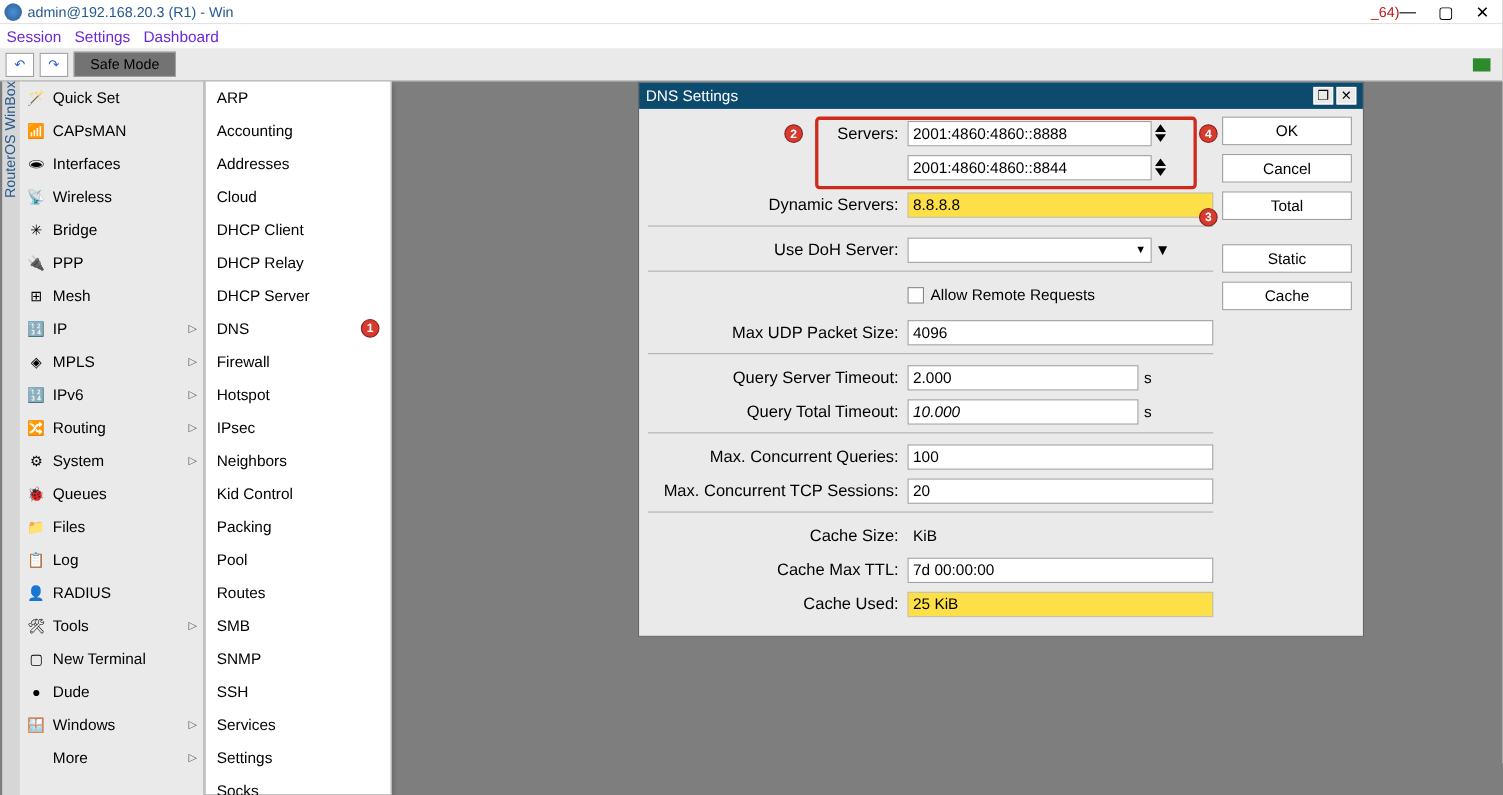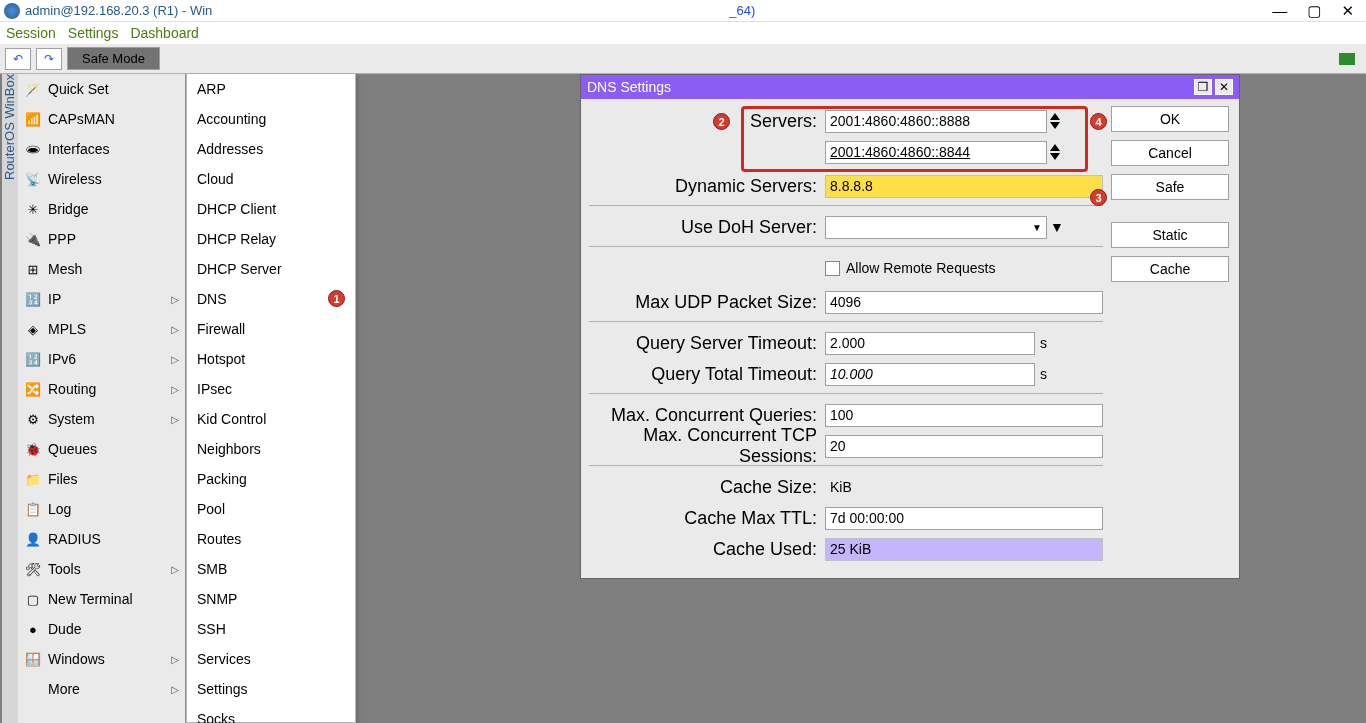--- a/index.html
+++ b/index.html
@@ -1,25 +1,25 @@
 <!DOCTYPE html>
 <html><head>
 <meta charset="utf-8">
 <style>
 * { box-sizing: border-box; margin: 0; padding: 0; font-family: Arial, sans-serif; font-size: 14px; }
 body { width: 1366px; height: 723px; background: #f0f0f0; overflow: hidden; position: relative; }
 
 .titlebar { height: 22px; background: #fff; display: flex; align-items: center; padding: 4px 4px; border-bottom: 1px solid #e0e0e0; }
 .titlebar .appicon { width: 16px; height: 16px; background: radial-gradient(circle,#4a90d9,#2d5a8a); border-radius: 50%; margin-right: 5px;}
 .titlebar .title { color: #265a8e; font-size: 13px; flex: 0 0 auto; }
-.titlebar .arch { flex: 1; text-align: center; color: #1d4ed8; font-size: 13px;}
+.titlebar .arch { flex: 1; text-align: right; color: #b91c1c; font-size: 13px;}
 .winbtn { display:flex; gap: 20px; margin-right: 8px; }
 .winbtn span { font-size: 15px; cursor: pointer; }
 
-.menubar { height: 22px; background: #fff; display: flex; align-items: center; padding: 0 6px; gap: 12px; color: #4d7c0f; font-size: 13px;}
+.menubar { height: 22px; background: #fff; display: flex; align-items: center; padding: 0 6px; gap: 12px; color: #6d28d9; font-size: 13px;}
 .menubar span { cursor: pointer; }
 
 .toolbar { height: 30px; background: #eaeaea; border-bottom: 1px solid #b0b0b0; display: flex; align-items: center; padding: 0 5px; gap: 5px;}
 .tbtn { width: 26px; height: 22px; background: #fff; border: 1px solid #a0a0a0; display: flex; align-items: center; justify-content: center; font-size: 12px; cursor: pointer;}
 .safemode { padding: 3px 14px; background: #737373; border: 1px solid #a0a0a0; font-size: 13px; cursor: pointer;}
 .statusled { width: 16px; height: 12px; background: #2d8a2d; margin-left: auto; margin-right: 6px;}
 
 .workarea { position: relative; height: calc(100% - 74px); background: #7e7e7e; }
 
 
@@ -30,31 +30,31 @@
 .sb-item .arrow { margin-left: auto; color: #555; font-size: 10px;}
 .sb-item.more .ico { visibility: hidden;}
 
 
 .flyout { position: absolute; left: 186px; top: 0; width: 170px; background: #fff; border: 1px solid #b5b5b5; border-top: none; box-shadow: 2px 2px 4px rgba(0,0,0,0.15); max-height: 100%; }
 .fy-item { height: 30px; display: flex; align-items: center; padding: 0 10px; cursor: pointer; font-size: 14px; position: relative;}
 .badge { position: absolute; width: 17px; height: 17px; border-radius: 50%; background: #d63b2e; color: #fff; font-size: 11px; font-weight: bold; display: flex; align-items: center; justify-content: center; border:1px solid #8a2020;}
 
 
 .dns { position: absolute; left: 580px; top: 0; width: 660px; background: #eaeaea; border: 1px solid #666;}
-.dns-title { height: 24px; background: #8b5cf6; color: #fff; display: flex; align-items: center; padding: 0 6px; justify-content: space-between;}
+.dns-title { height: 24px; background: #0c4a6e; color: #fff; display: flex; align-items: center; padding: 0 6px; justify-content: space-between;}
 .dns-title .btns { display: flex; gap: 3px;}
 .dns-title .btns span { width: 18px; height: 16px; background: #eaeaea; color: #000; display: flex; align-items:center; justify-content:center; font-size: 12px; cursor: pointer; border: 1px solid #fff;}
 .dns-body { display: flex; padding: 4px 0 10px 0;}
 .formcol { flex: 1; padding: 3px 8px 0 8px;}
 .btncol { width: 128px; padding: 3px 10px 0 0; display: flex; flex-direction: column; gap: 8px;}
 .btncol button { height: 26px; background: #fff; border: 1px solid #a0a0a0; cursor: pointer; font-size: 14px;}
 
 .row { display: flex; align-items: center; height: 30px; margin-bottom: 4px;}
 .row.compact { margin-bottom: 1px;}
-.row label { width: 236px; text-align: right; padding-right: 8px; font-size: 18px; color: #000;}
+.row label { width: 236px; text-align: right; padding-right: 8px; font-size: 15px; color: #000;}
 .row input[type=text] { flex: 1; height: 23px; border: 1px solid #a0a0a0; padding: 0 4px; background: #fff; font-size: 14px;}
 .row .unit { width: 30px; padding-left: 5px; font-size: 14px;}
 .row .spinner-wrap { display:flex; flex-direction:column; margin-left:3px;}
 .row .spinner-wrap span { width:0; height:0; border-left:5px solid transparent; border-right:5px solid transparent; cursor:pointer;}
 .row .spinner-wrap .up { border-bottom: 7px solid #000; margin-bottom:2px;}
 .row .spinner-wrap .down { border-top: 7px solid #000;}
 .hr { height: 1px; background: #b0b0b0; margin: 4px 0 6px 0;}
 .cb { width: 15px; height: 15px; border: 1px solid #888; background:#fff; margin-right: 6px;}
 .redbox { border: 3px solid #cf2a1d; position: absolute; border-radius: 4px; pointer-events:none;}
 .dropdown { flex:1; height:23px; border:1px solid #a0a0a0; background:#fff; display:flex; align-items:center;}
@@ -191,22 +191,22 @@
       <div class="fy-item">Accounting</div>
       <div class="fy-item">Addresses</div>
       <div class="fy-item">Cloud</div>
       <div class="fy-item">DHCP Client</div>
       <div class="fy-item">DHCP Relay</div>
       <div class="fy-item">DHCP Server</div>
       <div class="fy-item">DNS<div class="badge" style="right: 10px; top: 6px;">1</div></div>
       <div class="fy-item">Firewall</div>
       <div class="fy-item">Hotspot</div>
       <div class="fy-item">IPsec</div>
+      <div class="fy-item">Neighbors</div>
       <div class="fy-item">Kid Control</div>
-      <div class="fy-item">Neighbors</div>
       <div class="fy-item">Packing</div>
       <div class="fy-item">Pool</div>
       <div class="fy-item">Routes</div>
       <div class="fy-item">SMB</div>
       <div class="fy-item">SNMP</div>
       <div class="fy-item">SSH</div>
       <div class="fy-item">Services</div>
       <div class="fy-item">Settings</div>
       <div class="fy-item">Socks</div>
     </div>
@@ -230,21 +230,21 @@
         <div class="row compact">
           <label>Servers:</label>
           <input type="text" style="max-width: 222px;" value="2001:4860:4860::8888">
           <div class="spinner-wrap">
               <span class="up"></span>
               <span class="down"></span>
             </div>
         </div>
         <div class="row">
           <label></label>
-          <input type="text" style="max-width: 222px; text-decoration: underline;" value="2001:4860:4860::8844">
+          <input type="text" style="max-width: 222px;" value="2001:4860:4860::8844">
           <div class="spinner-wrap">
               <span class="up"></span>
               <span class="down"></span>
             </div>
         </div>
 
         <div class="row">
           <label>Dynamic Servers:</label>
           <input type="text" readonly="" style="background: #fde047; border-color: rgb(192, 192, 192);" value="8.8.8.8">
         </div>
@@ -303,28 +303,28 @@
         <div class="row compact">
           <label>Cache Size:</label>
           <span class="unit">KiB</span>
         </div>
         <div class="row compact">
           <label>Cache Max TTL:</label>
           <input type="text" value="7d 00:00:00" style="">
         </div>
         <div class="row">
           <label>Cache Used:</label>
-          <input type="text" readonly="" style="background: #c4b5fd; border-color: rgb(192, 192, 192);" value="25 KiB">
+          <input type="text" readonly="" style="background: #fde047; border-color: rgb(192, 192, 192);" value="25 KiB">
         </div>
 
       </div>
       <div class="btncol">
         <button>OK</button>
         <button>Cancel</button>
-        <button>Safe</button>
+        <button>Total</button>
         <div style="height:6px;"></div>
         <button>Static</button>
         <button>Cache</button>
       </div>
     </div>
   </div>
 
 </div>
 
 </body></html>

